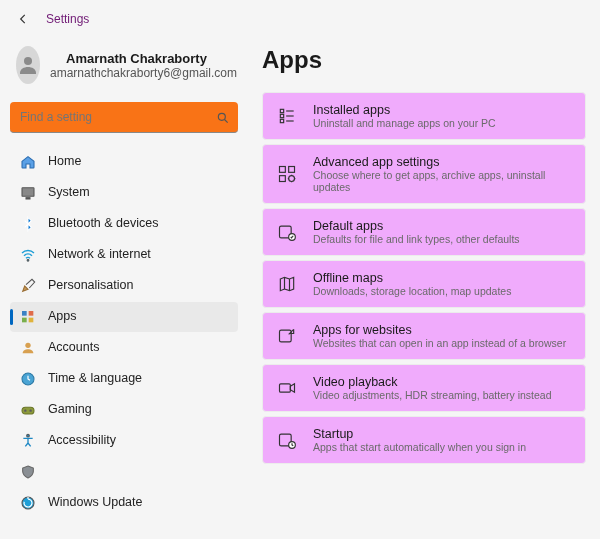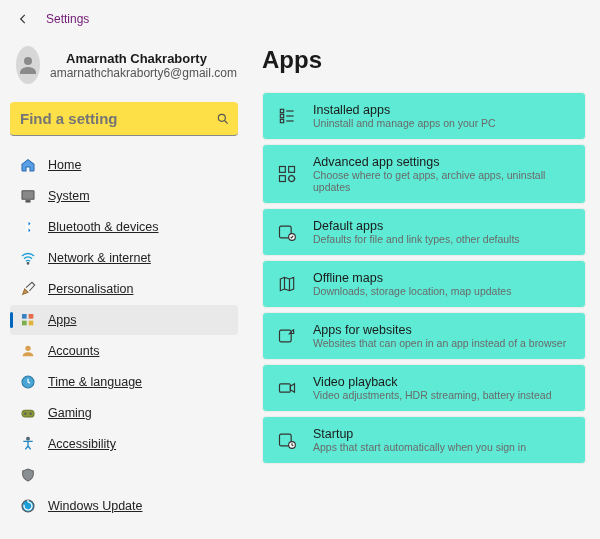--- a/index.html
+++ b/index.html
@@ -58,50 +58,48 @@
   .profile-text .name { font-size: 13px; font-weight: 600; margin-left: 16px; }
   .profile-text .email { font-size: 12px; color: #555; }
   .search {
     position: relative;
     margin: 4px 0 12px 0;
   }
   .search input {
     width: 100%;
     padding: 8px 28px 8px 10px;
     border: none;
-    background: #fde047;
+    background: #f97316;
     border-bottom: 1.5px solid #888;
     border-radius: 4px;
-    font-size: 15px;
+    font-size: 12px;
     outline: none;
-    font-weight: bold;
   }
   .search .search-icon-wrap {
     position: absolute;
     right: 8px; top: 50%;
     transform: translateY(-50%);
     width: 14px; height: 14px;
     color: #555;
   }
   .nav {
     display: flex;
     flex-direction: column;
     gap: 1px;
   }
   .nav-item {
     display: flex;
-    align-items: center;
+    align-items: flex-start;
     gap: 12px;
     padding: 7px 10px;
     border-radius: 4px;
     cursor: pointer;
     font-size: 12.5px;
     color: #222;
     position: relative;
-    text-decoration: underline;
   }
   .nav-item.selected {
     background: #e9e9e9;
   }
   .nav-item.selected::before {
     content: "";
     position: absolute;
     left: 0;
     top: 7px;
     bottom: 7px;
@@ -124,21 +122,21 @@
     font-size: 24px;
     font-weight: 600;
     margin: 10px 0 18px 0;
   }
   .cards {
     display: flex;
     flex-direction: column;
     gap: 4px;
   }
   .card {
-    background: #5eead4;
+    background: #f0abfc;
     border: 1px solid #ececec;
     border-radius: 4px;
     padding: 10px 14px;
     display: flex;
     align-items: center;
     gap: 16px;
     cursor: pointer;
     position: relative;
   }
   .card-icon {

